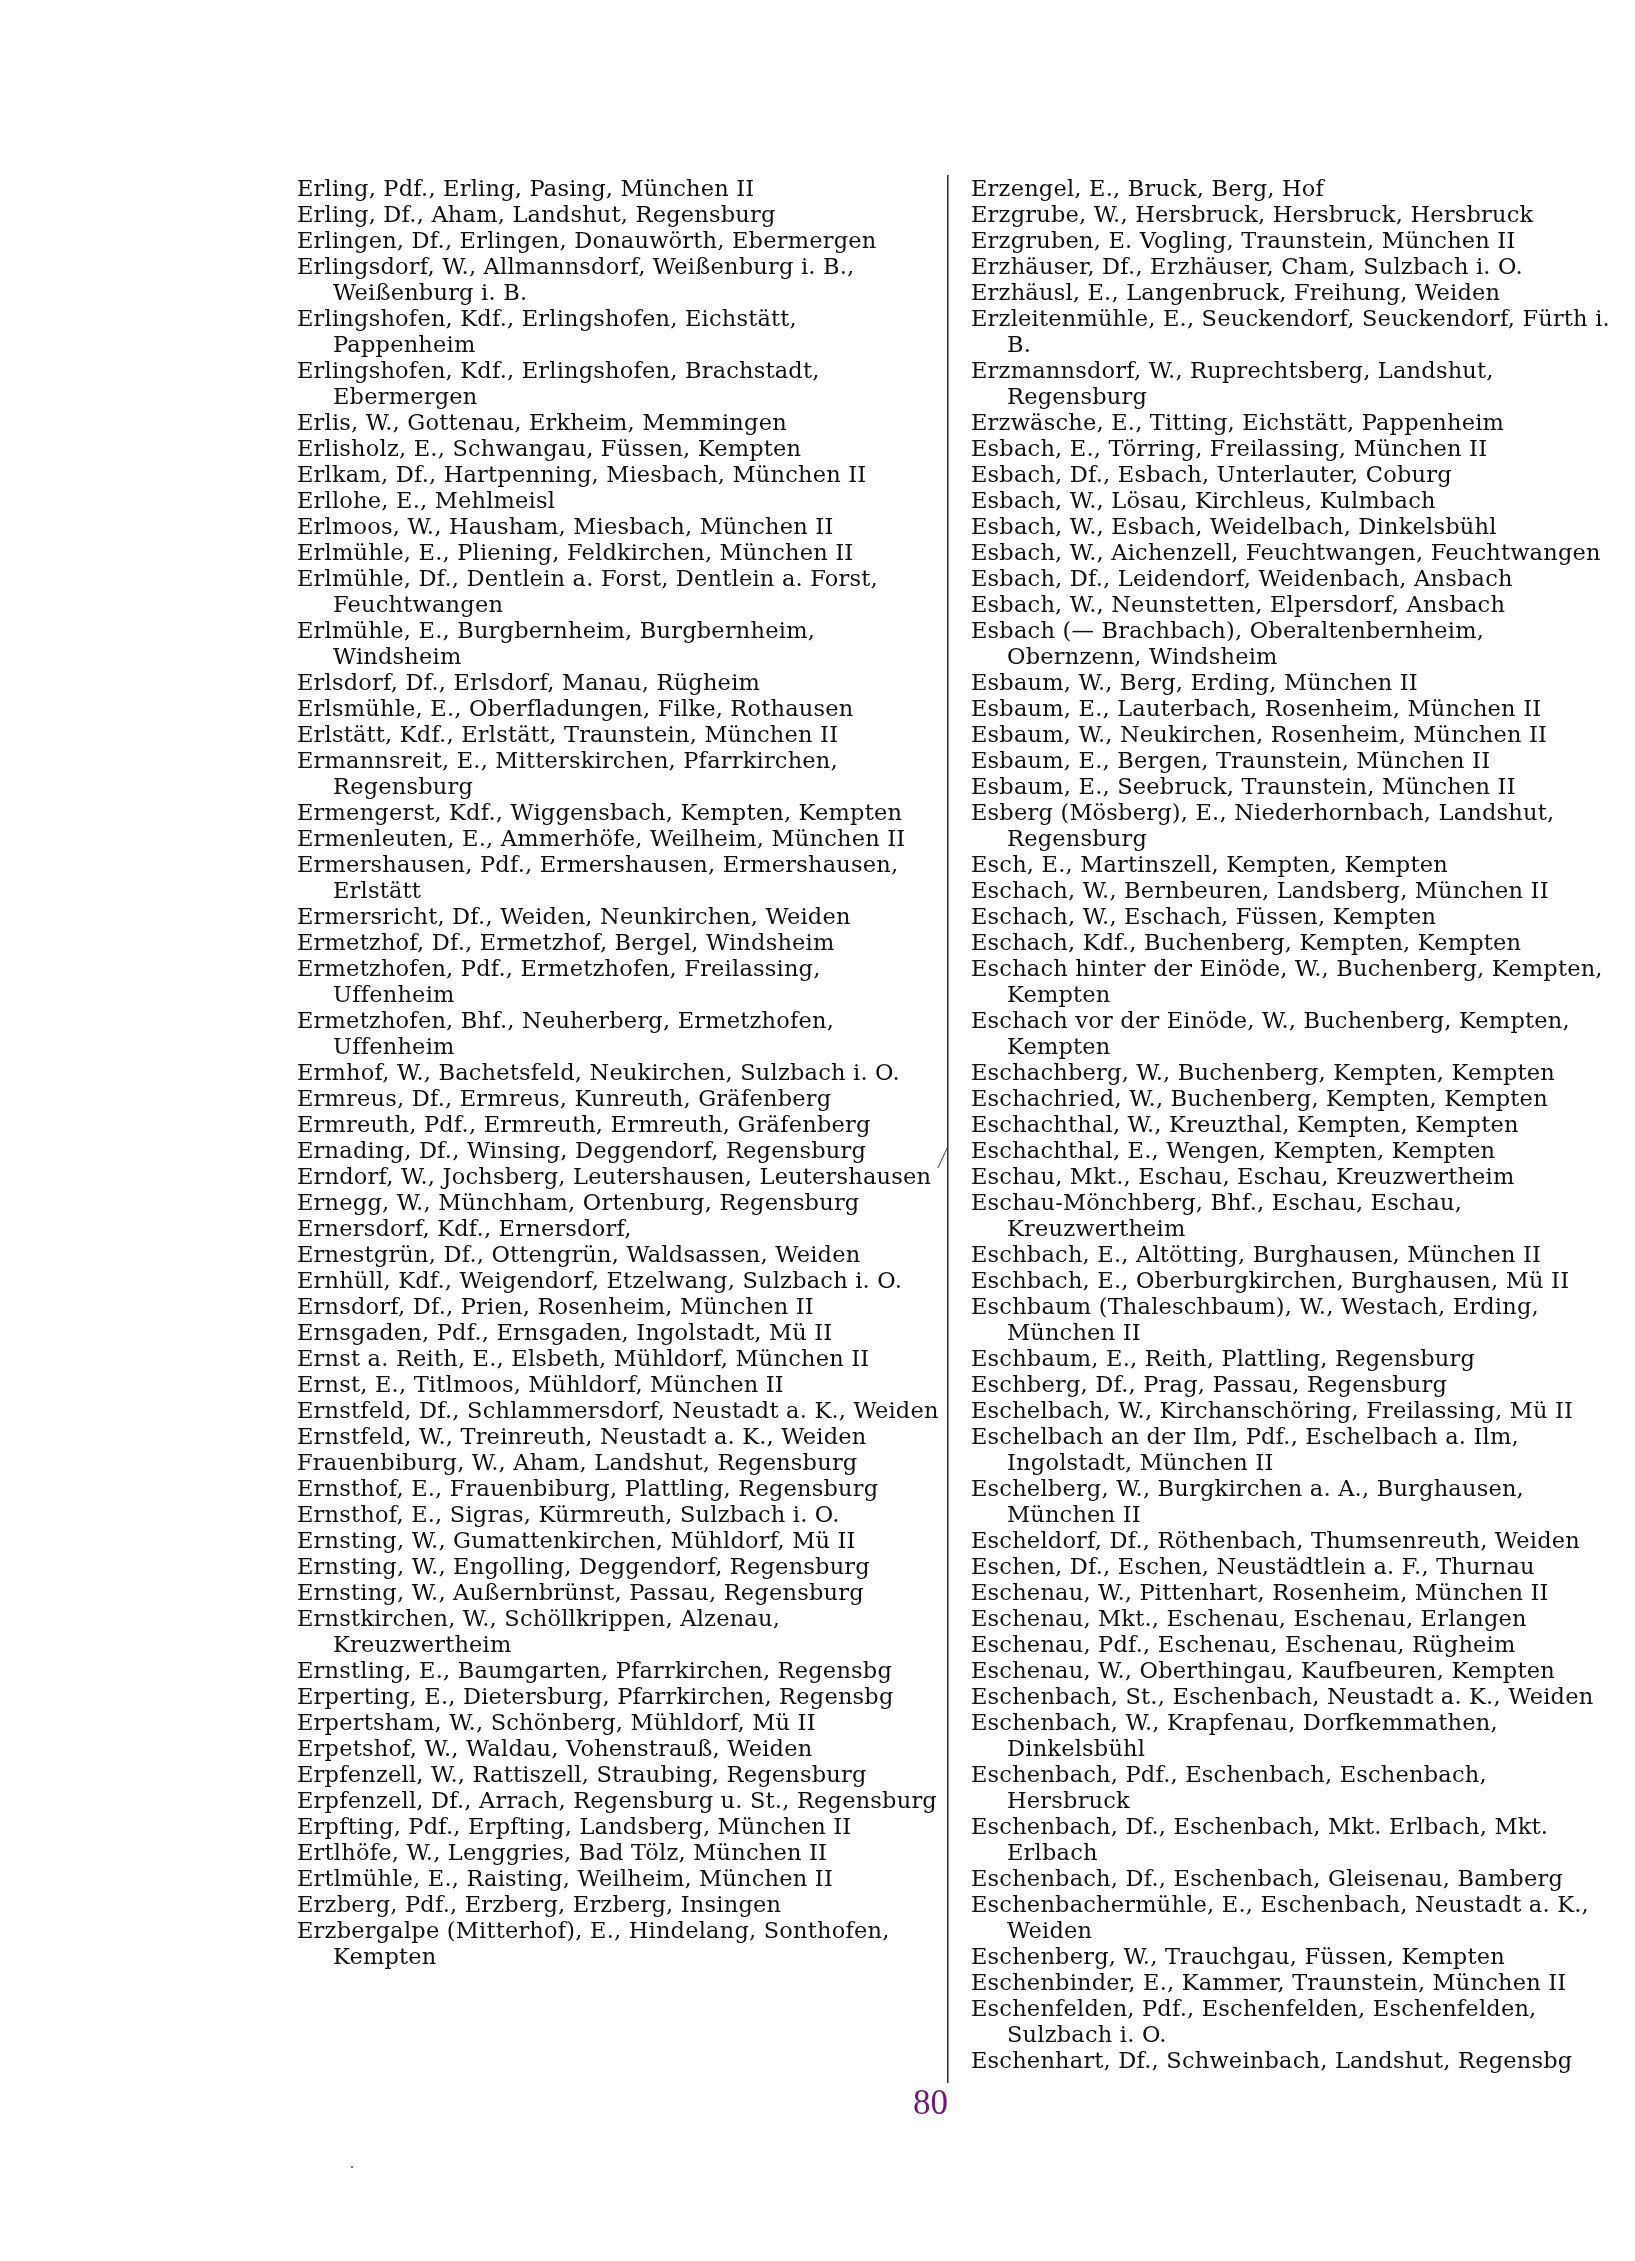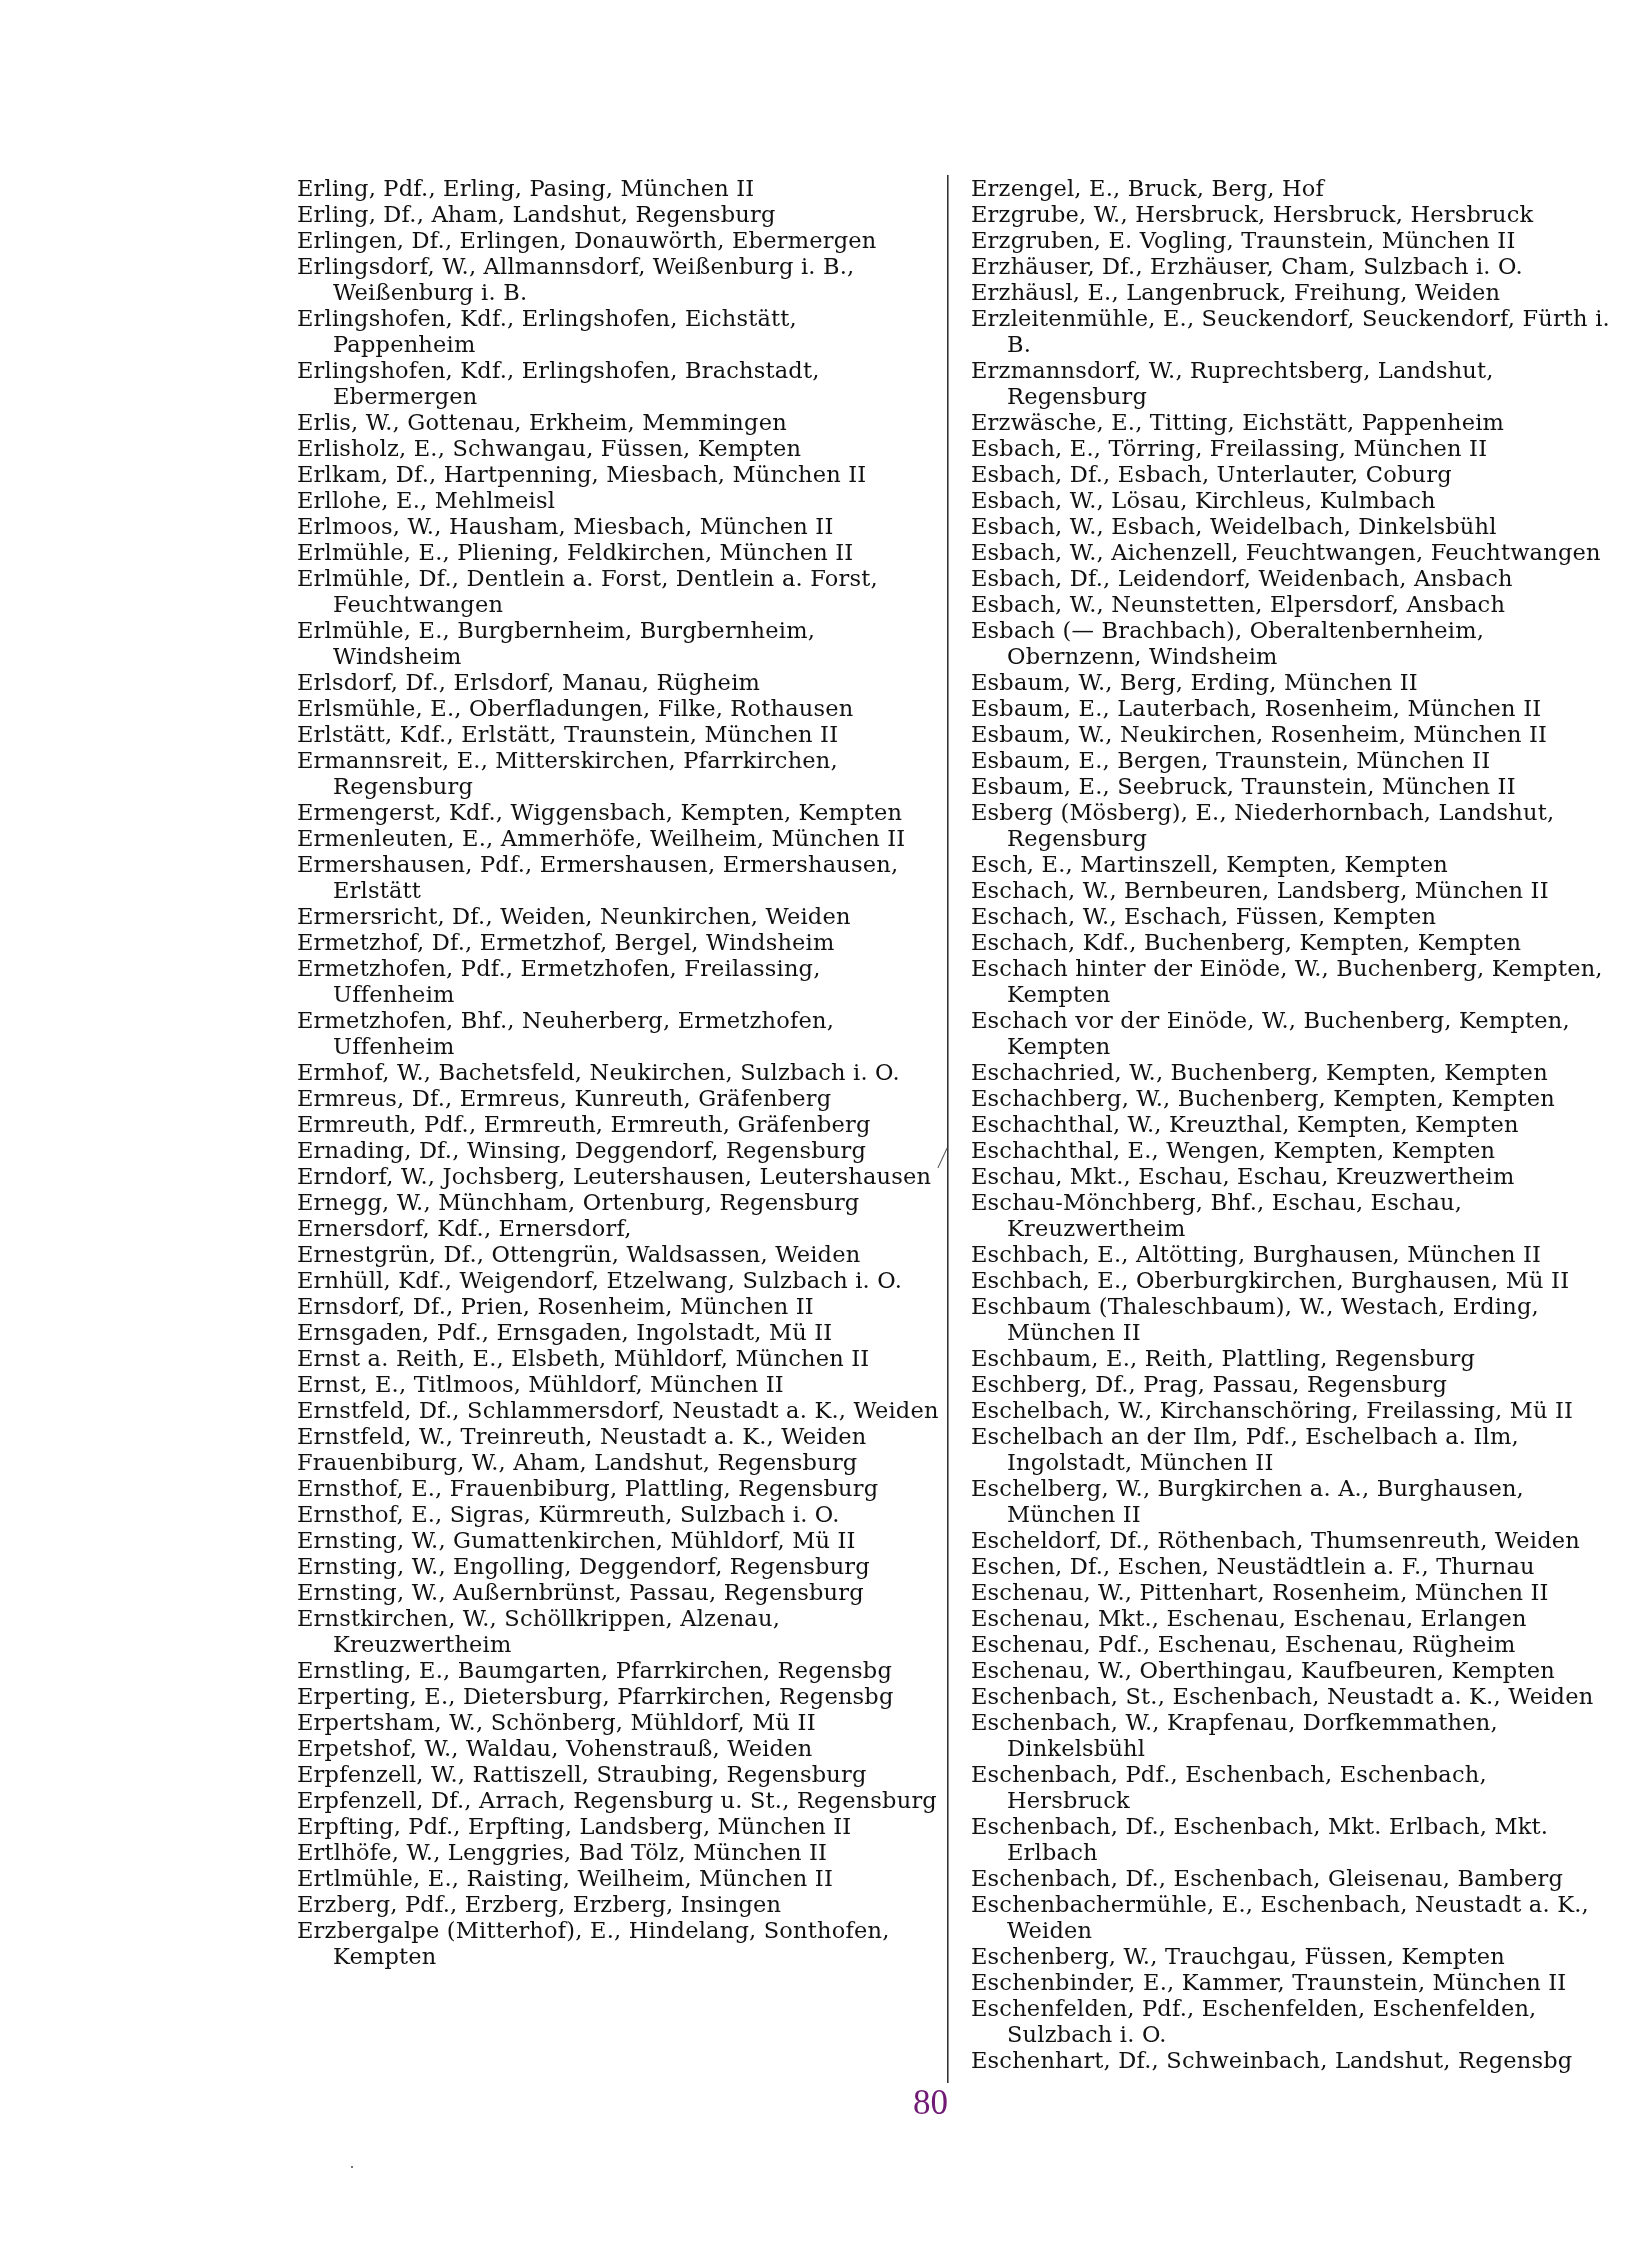--- a/index.html
+++ b/index.html
@@ -105,22 +105,22 @@
       <p class="entry">Esbaum, W., Neukirchen, Rosenheim, München II</p>
       <p class="entry">Esbaum, E., Bergen, Traunstein, München II</p>
       <p class="entry">Esbaum, E., Seebruck, Traunstein, München II</p>
       <p class="entry">Esberg (Mösberg), E., Niederhornbach, Landshut, Regensburg</p>
       <p class="entry">Esch, E., Martinszell, Kempten, Kempten</p>
       <p class="entry">Eschach, W., Bernbeuren, Landsberg, München II</p>
       <p class="entry">Eschach, W., Eschach, Füssen, Kempten</p>
       <p class="entry">Eschach, Kdf., Buchenberg, Kempten, Kempten</p>
       <p class="entry">Eschach hinter der Einöde, W., Buchenberg, Kempten, Kempten</p>
       <p class="entry">Eschach vor der Einöde, W., Buchenberg, Kempten, Kempten</p>
+      <p class="entry">Eschachberg, W., Buchenberg, Kempten, Kempten</p>
       <p class="entry">Eschachried, W., Buchenberg, Kempten, Kempten</p>
-      <p class="entry">Eschachberg, W., Buchenberg, Kempten, Kempten</p>
       <p class="entry">Eschachthal, W., Kreuzthal, Kempten, Kempten</p>
       <p class="entry">Eschachthal, E., Wengen, Kempten, Kempten</p>
       <p class="entry">Eschau, Mkt., Eschau, Eschau, Kreuzwertheim</p>
       <p class="entry">Eschau-Mönchberg, Bhf., Eschau, Eschau, Kreuzwertheim</p>
       <p class="entry">Eschbach, E., Altötting, Burghausen, München II</p>
       <p class="entry">Eschbach, E., Oberburgkirchen, Burghausen, Mü II</p>
       <p class="entry">Eschbaum (Thaleschbaum), W., Westach, Erding, München II</p>
       <p class="entry">Eschbaum, E., Reith, Plattling, Regensburg</p>
       <p class="entry">Eschberg, Df., Prag, Passau, Regensburg</p>
       <p class="entry">Eschelbach, W., Kirchanschöring, Freilassing, Mü II</p>

